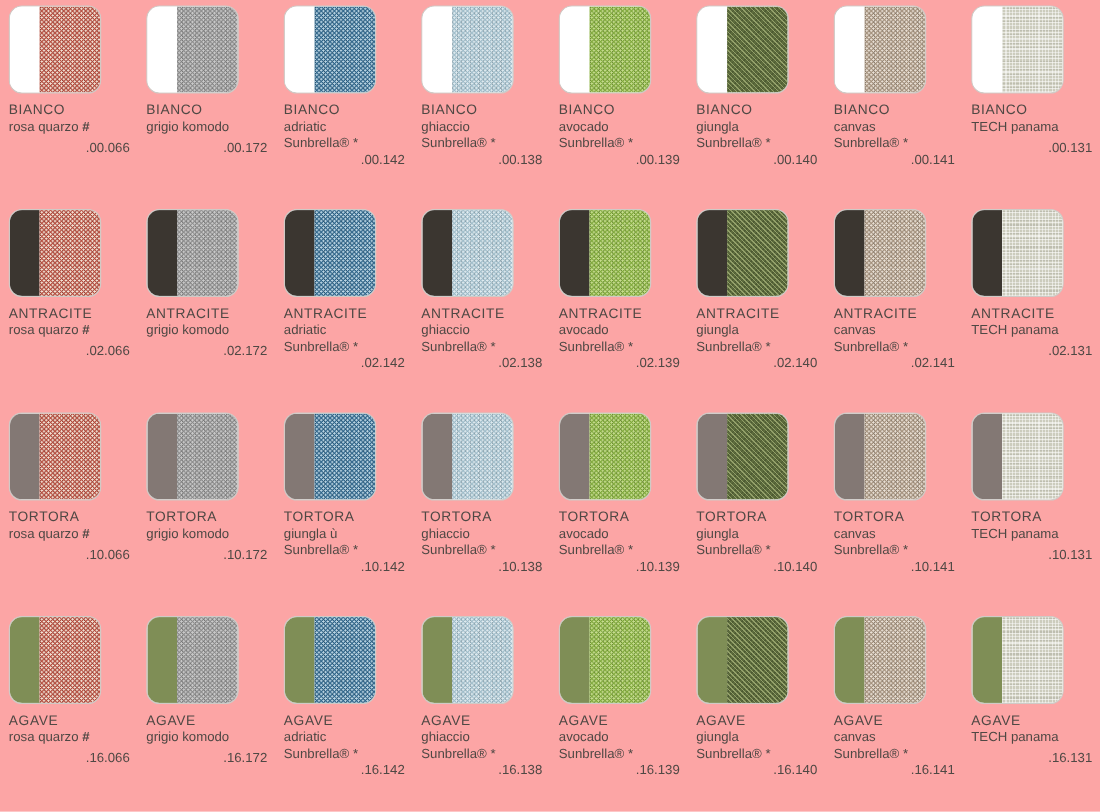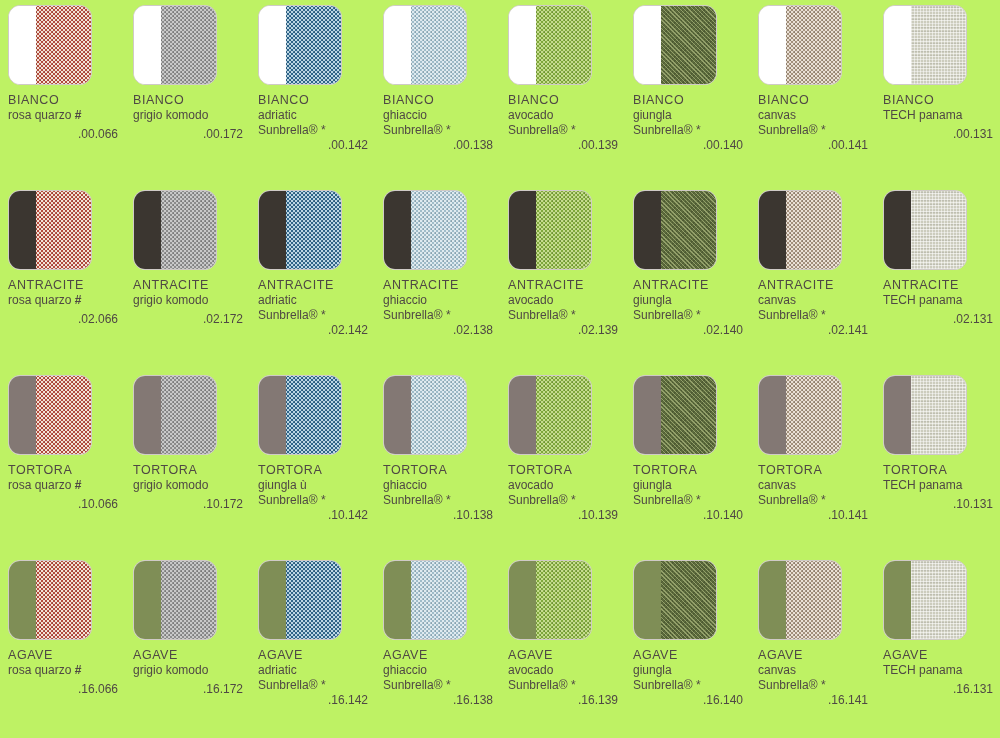--- a/index.html
+++ b/index.html
@@ -11,21 +11,21 @@
     width: 1000px;
     height: 738px;
     font-family: "Liberation Sans", sans-serif;
     color: #4a4440;
     overflow: hidden;
   }
   #sheet {
     position: relative;
     width: 1000px;
     height: 738px;
-    background: #bef264;
+    background: #fca5a5;
   }
   .grid {
     display: grid;
     grid-template-columns: repeat(8, 125px);
     grid-template-rows: repeat(4, 185px);
     width: 1000px;
   }
   .cell {
     position: relative;
     width: 125px;

